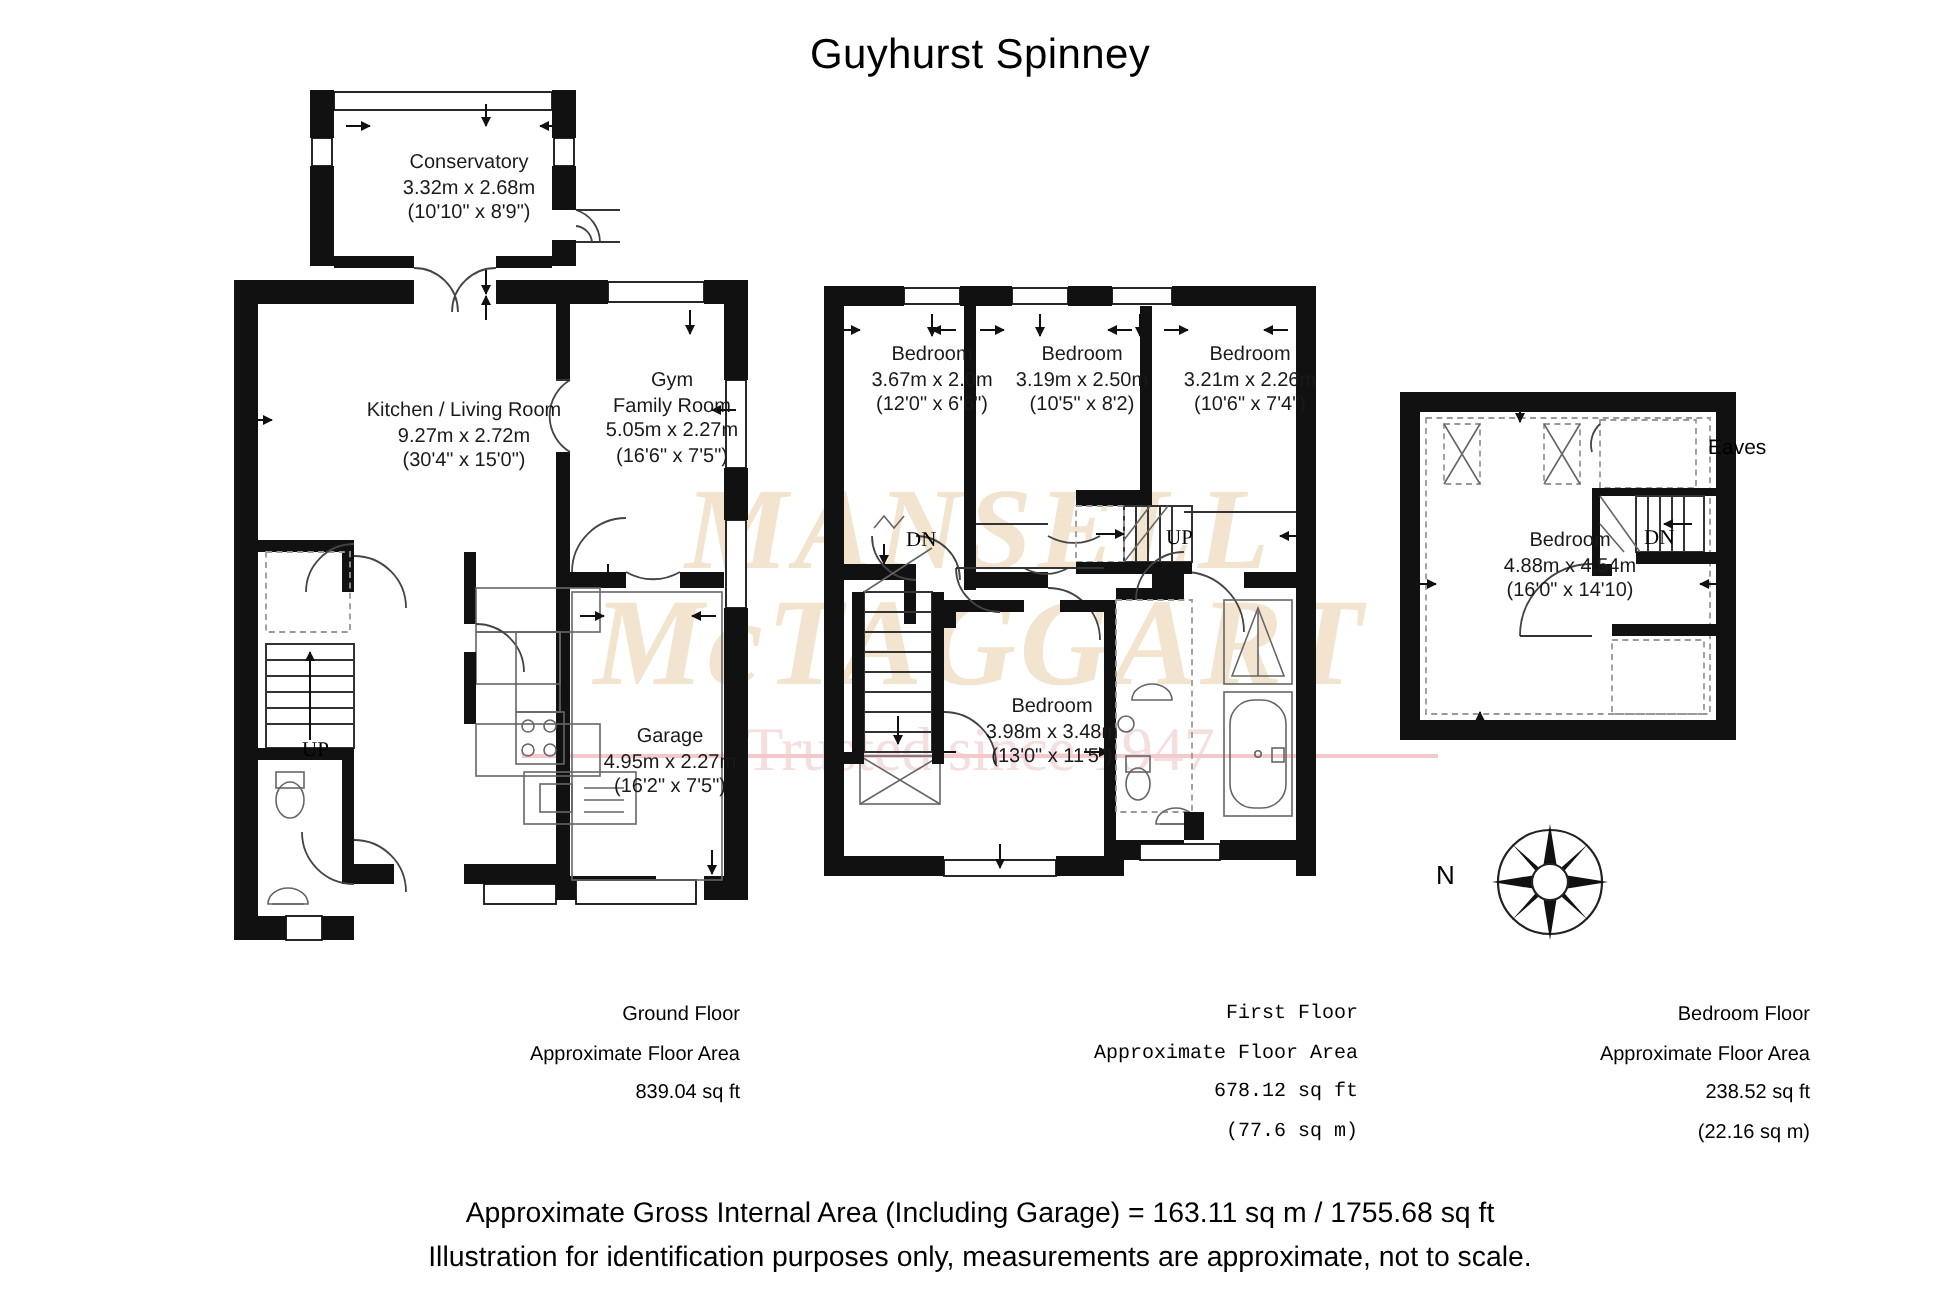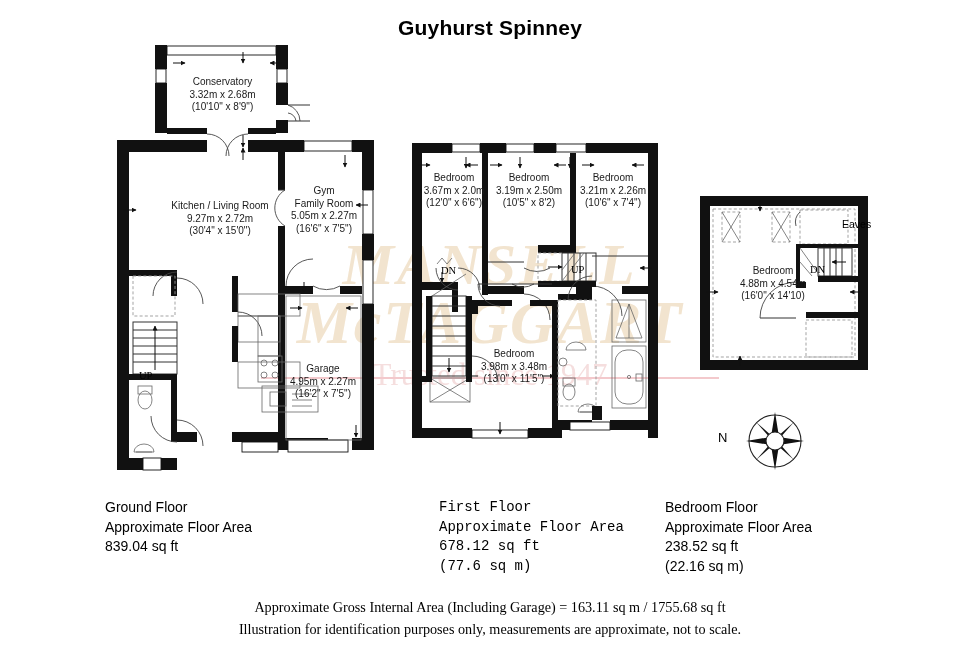--- a/index.html
+++ b/index.html
@@ -17,21 +17,21 @@
   }
 
   
   #plan-title {
     position: absolute;
     top: 16px;
     left: 0;
     width: 980px;
     text-align: center;
     font-size: 21px;
-    font-weight: bold;
+    font-weight: normal;
     letter-spacing: 0.2px;
   }
 
   
   #watermark {
     position: absolute;
     left: 255px;
     top: 225px;
     width: 470px;
     height: 170px;
@@ -100,39 +100,38 @@
   #compass .n-letter {
     position: absolute;
     left: 0px; top: 22px;
     font-size: 13px;
     font-family: "Liberation Sans", sans-serif;
   }
 
   
   .floor-caption {
     position: absolute;
-    text-align: left;
-    font-size: 14px;
+    text-align: right;
+    font-size: 10px;
     line-height: 19.5px;
     white-space: nowrap;
   }
   #caption-ground { left: 105px; top: 498px; width: 265px; }
   #caption-first  { left: 439px; top: 498px; width: 240px; font-family: Liberation Mono, monospace; }
   #caption-second { left: 665px; top: 498px; width: 240px; }
 
   
   #footer {
     position: absolute;
     left: 0;
     top: 596px;
     width: 980px;
     text-align: center;
     font-size: 14.2px;
     line-height: 22px;
-    font-family: Liberation Serif, serif;
   }
 </style>
 </head>
 <body>
 
 <div id="plan-title">Guyhurst Spinney</div>
 
 <div id="watermark">
   <div class="wm-line1">MANSELL</div>
   <div class="wm-line2">McTAGGART</div>
@@ -445,21 +444,21 @@
     <rect class="dash" x="806" y="320" width="46" height="37"></rect>
 
     <line class="arrow" x1="706" y1="292" x2="718" y2="292" marker-end="url(#ah)"></line>
     <line class="arrow" x1="862" y1="292" x2="850" y2="292" marker-end="url(#ah)"></line>
     <line class="arrow" x1="760" y1="200" x2="760" y2="211" marker-end="url(#ah)"></line>
     <line class="arrow" x1="740" y1="366" x2="740" y2="356" marker-end="url(#ah)"></line>
   </g>
 </svg>
 </div>
 
-<div style="position:absolute;left:0;top:0;width:876px;height:500px;z-index:4;">
+<div style="position:absolute;left:12px;top:0;width:876px;height:500px;z-index:4;">
 
   <div class="room-label" style="left:160px; top:76px; width:125px;">
     <div>Conservatory</div>
     <div>3.32m x 2.68m</div>
     <div>(10'10" x 8'9")</div>
   </div>
 
   <div class="room-label" style="left:140px; top:200px; width:160px;">
     <div>Kitchen / Living Room</div>
     <div>9.27m x 2.72m</div>

